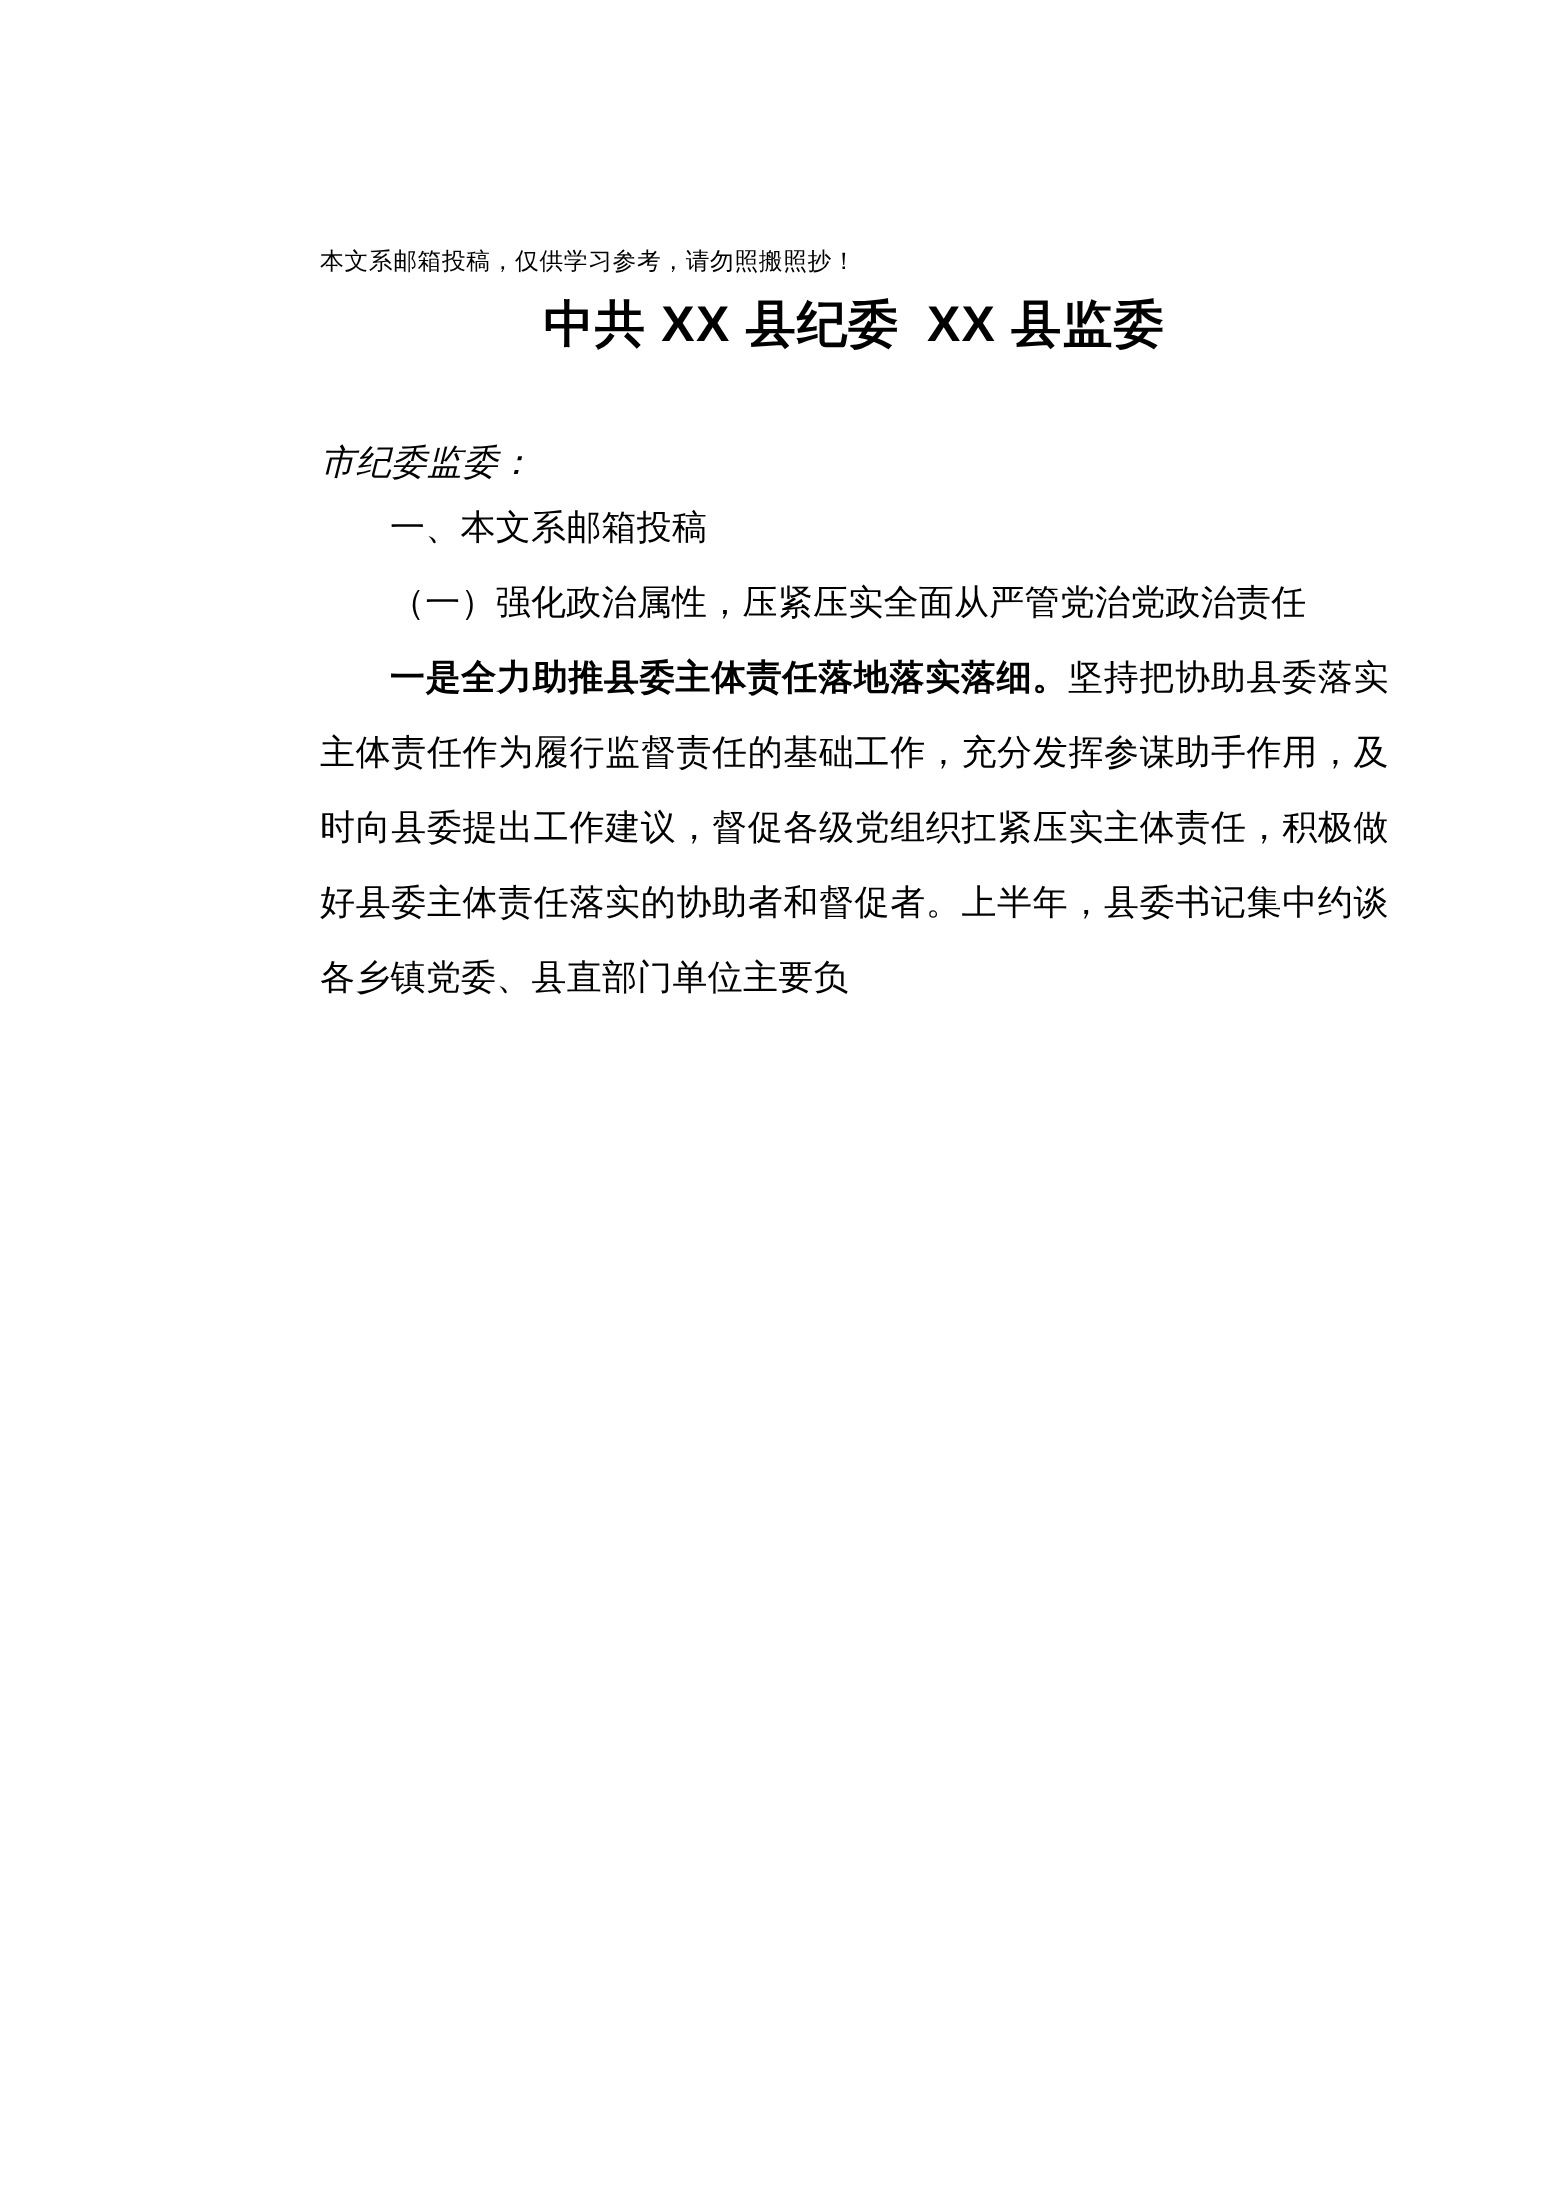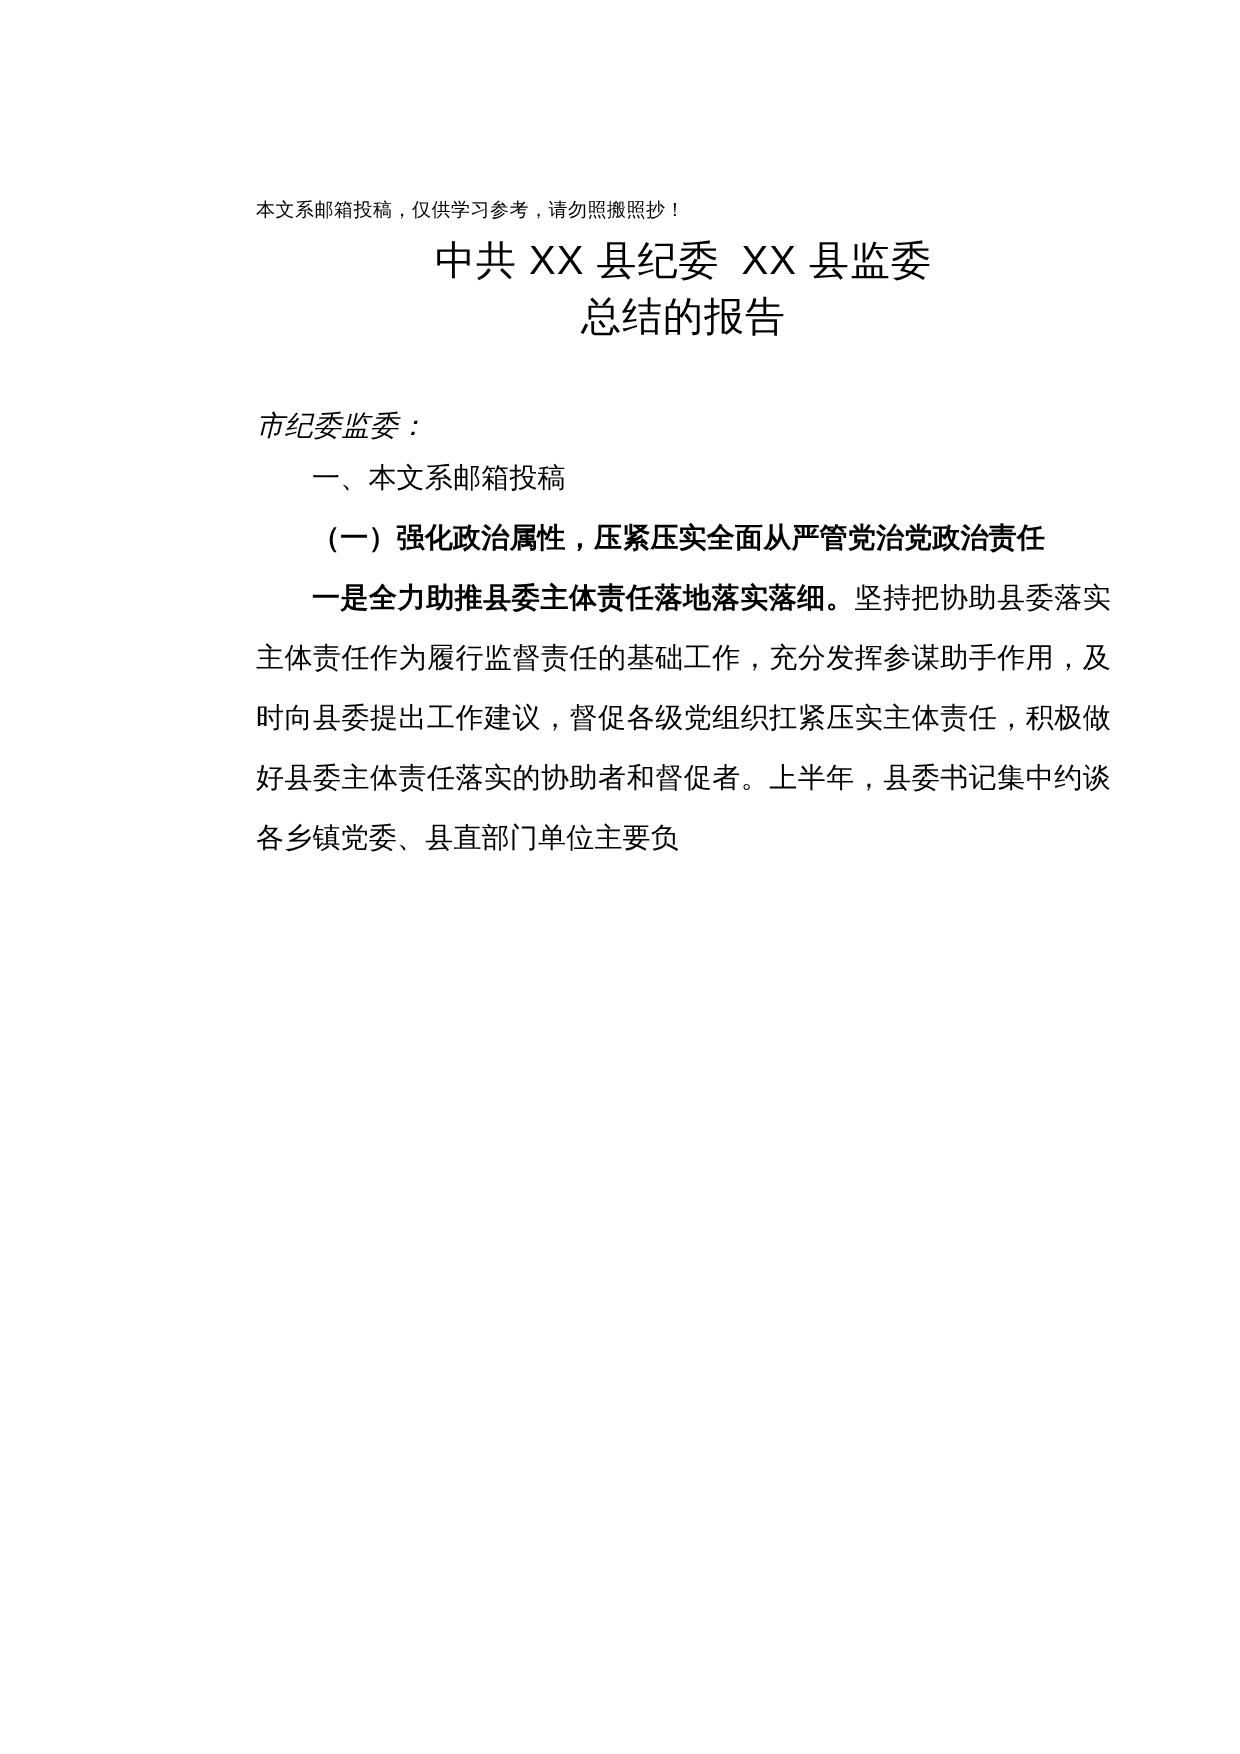--- a/index.html
+++ b/index.html
@@ -34,21 +34,21 @@
     margin: 0 0 10px 0;
     white-space: nowrap;
   }
 
   
   .doc-title {
     text-align: center;
     font-size: 40px;
     line-height: 56px;
     font-family: "Liberation Sans", "DejaVu Sans", sans-serif;
-    font-weight: 400;
+    font-weight: 700;
     letter-spacing: 1px;
     margin: 0;
     padding: 0 0 4px 0;
   }
   .doc-title .tline {
     display: block;
     white-space: nowrap;
   }
   .title-gap { display: inline-block; width: 22px; }
 
@@ -64,42 +64,41 @@
   
   .para {
     font-size: 28px;
     line-height: 60px;
     margin: 0;
     text-align: justify;
     text-justify: inter-ideograph;
     letter-spacing: 0.2px;
   }
   .para.indent { text-indent: 56px; }
-  .para.bold { font-weight: bold; }
+  .para.bold { font-weight: normal; }
   .para .b { font-weight: bold; }
 
   .heading-num {
     font-size: 28px;
     line-height: 60px;
     margin: 0;
     text-indent: 56px;
     letter-spacing: 0.2px;
   }
 </style>
 </head>
 <body>
 
 <div class="page">
   <div class="content">
 
     <p class="disclaimer">本文系邮箱投稿，仅供学习参考，请勿照搬照抄！</p>
 
     <h1 class="doc-title">
       <span class="tline"><span>中共 XX 县纪委</span><span class="title-gap"></span><span>XX 县监委</span></span>
-      <span class="tline">总结的报告</span>
     </h1>
 
     <p class="salutation">市纪委监委：</p>
 
 
     <p class="heading-num">一、本文系邮箱投稿</p>
 
     <p class="para indent bold">（一）强化政治属性，压紧压实全面从严管党治党政治责任</p>
 
     <p class="para indent"><span class="b">一是全力助推县委主体责任落地落实落细。</span><span>坚持把协助县委落实主体责任作为履行监督责任的基础工作，充分发挥参谋助手作用，及时向县委提出工作建议，督促各级党组织扛紧压实主体责任，积极做好县委主体责任落实的协助者和督促者。上半年，县委书记集中约谈各乡镇党委、县直部门单位主要负</span></p>

